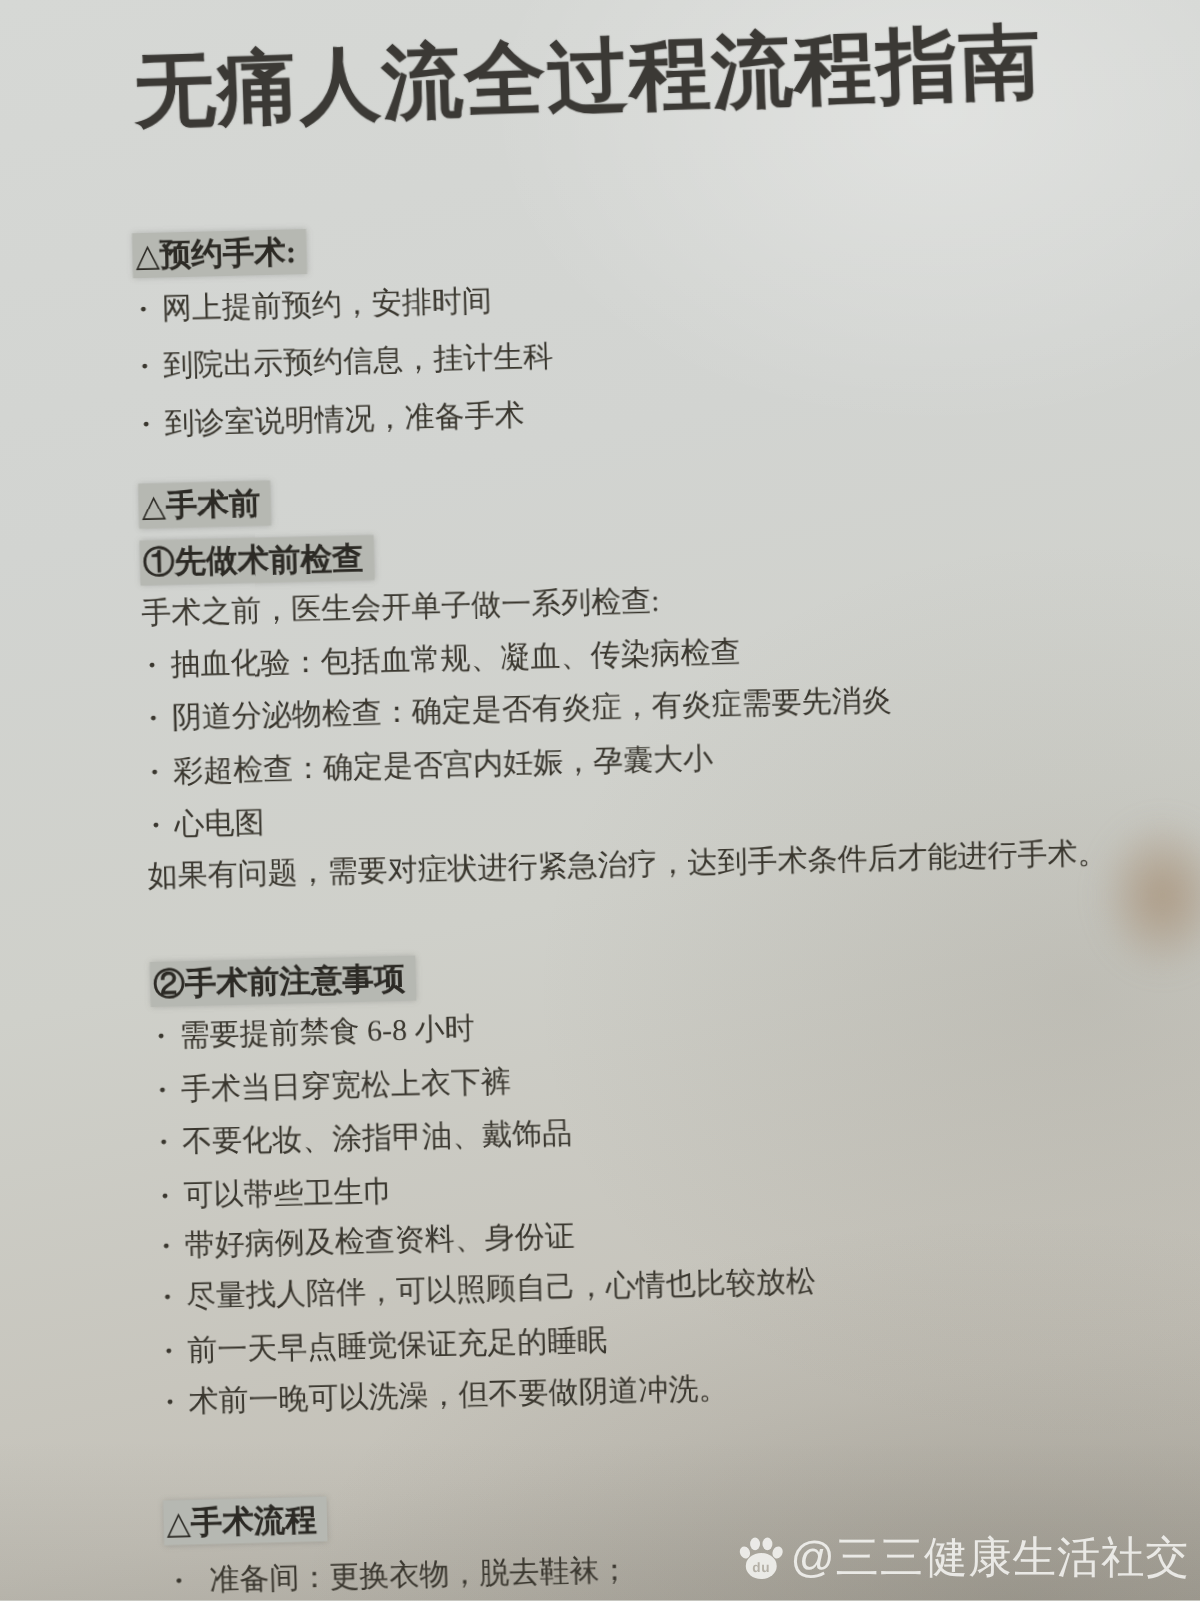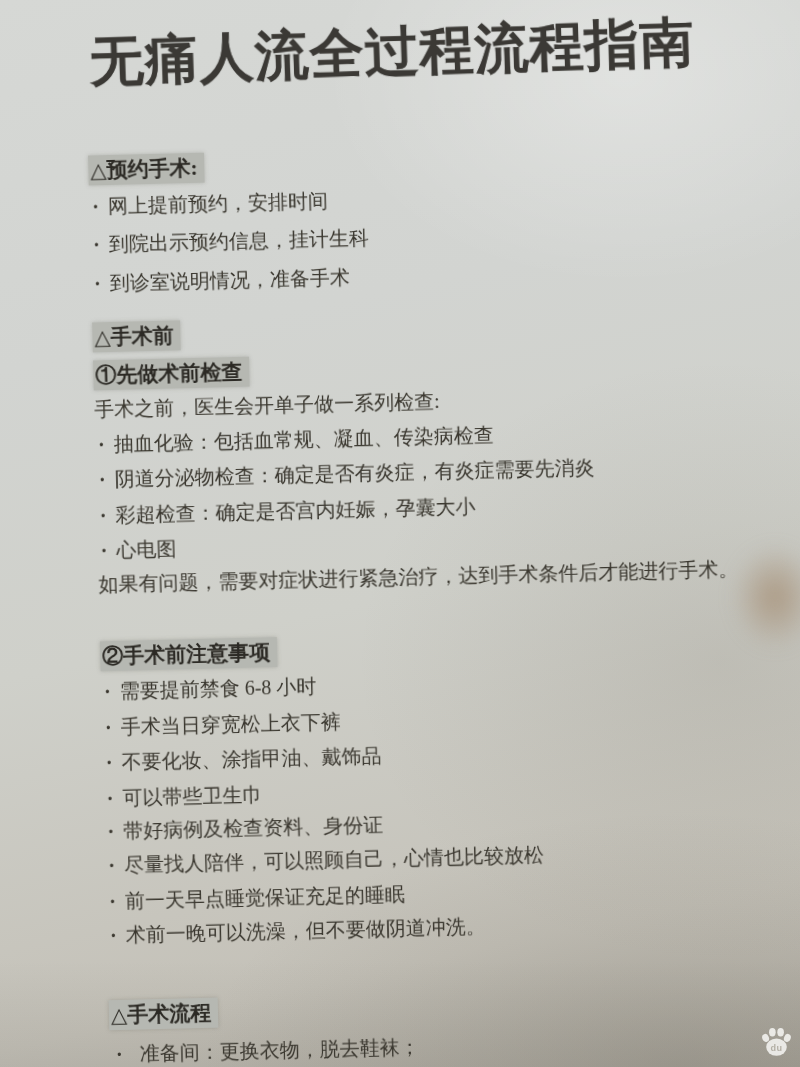--- a/index.html
+++ b/index.html
@@ -101,14 +101,15 @@
 
   <div class="watermark">
     <svg class="paw" viewBox="0 0 40 40">
       <ellipse cx="20" cy="25.5" rx="12.5" ry="10.5" fill="var(--watermark,#fafaf8)"></ellipse>
       <ellipse cx="6.8" cy="14.5" rx="4" ry="5" fill="var(--watermark,#fafaf8)" transform="rotate(-22 6.8 14.5)"></ellipse>
       <ellipse cx="15" cy="7.6" rx="4" ry="5.1" fill="var(--watermark,#fafaf8)"></ellipse>
       <ellipse cx="25" cy="7.6" rx="4" ry="5.1" fill="var(--watermark,#fafaf8)"></ellipse>
       <ellipse cx="33.2" cy="14.5" rx="4" ry="5" fill="var(--watermark,#fafaf8)" transform="rotate(22 33.2 14.5)"></ellipse>
       <text x="20" y="30" text-anchor="middle" font-size="11" font-weight="700" fill="#b9b5ab">du</text>
     </svg>
+    <span>@三三健康生活社交</span>
   </div>
 </div>
 
 </body></html>

